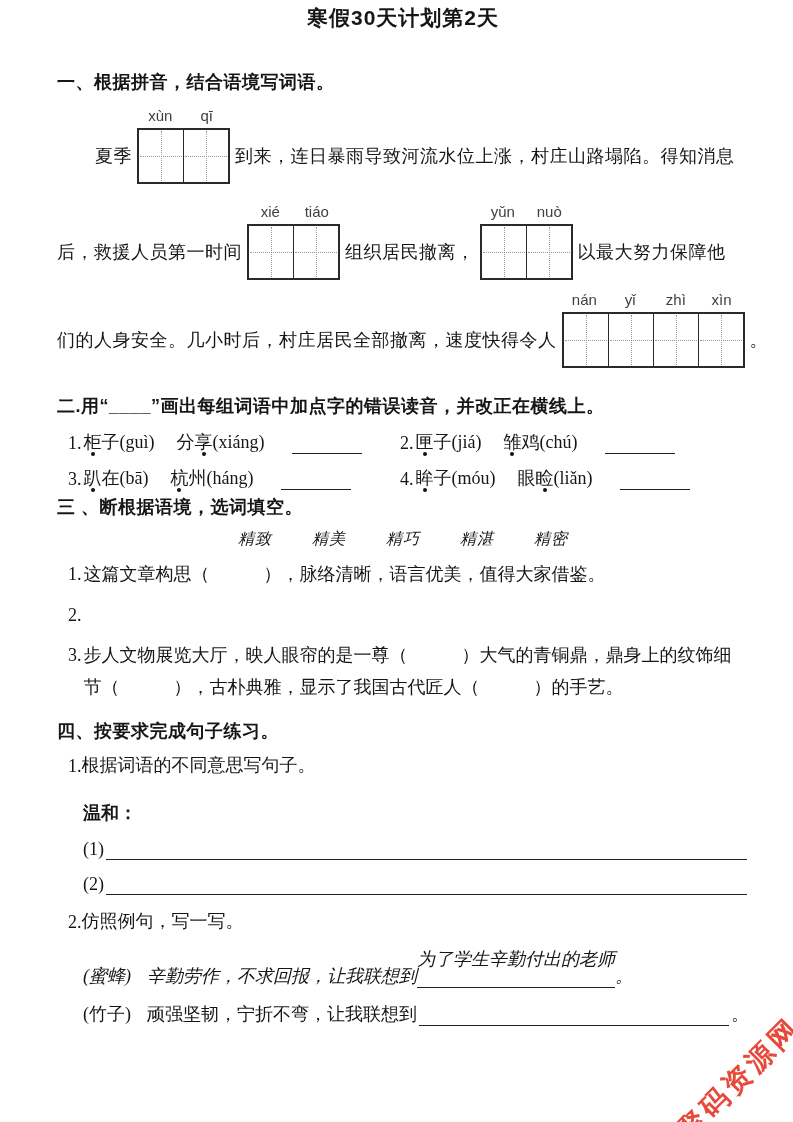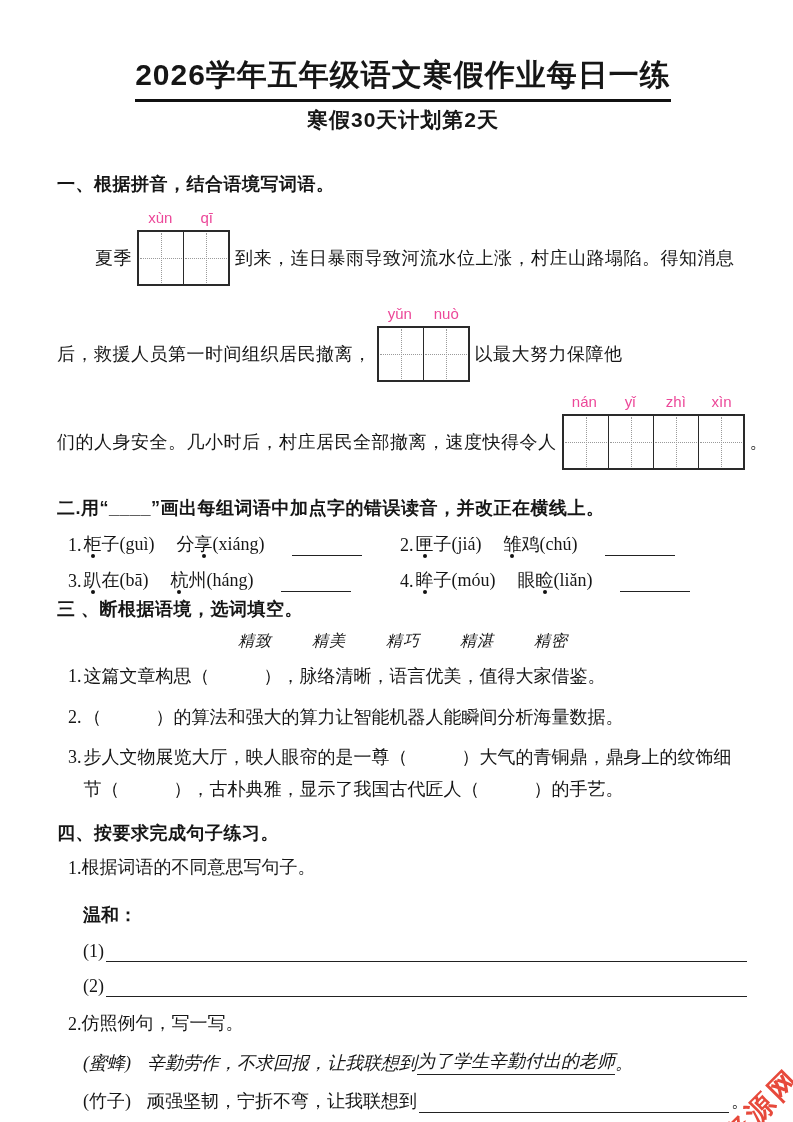--- a/index.html
+++ b/index.html
@@ -38,21 +38,21 @@
 
   
   .s1row{display:flex;align-items:center;white-space:nowrap;font-size:18px;}
   .s1row .txt{letter-spacing:0.5px;}
   .row1{margin-top:34px;padding-left:38px;}
   .row2{margin-top:40px;}
   .row3{margin-top:32px;}
   .tzbox{position:relative;display:inline-block;margin:0 5px;}
   .tzbox .py{
     position:absolute;top:-21px;left:0;right:0;display:flex;
-    font-family:"Liberation Sans", sans-serif;font-size:15px;color:#ec4899;
+    font-family:"Liberation Sans", sans-serif;font-size:15px;color:#404040;
   }
   .tzbox .py span{flex:1;text-align:center;}
   .tzbox .cells{display:flex;border:2px solid #2a2a2a;}
   .cell{width:44px;height:52px;border-right:1px solid #2a2a2a;position:relative;background:#fff;}
   .cell:last-child{border-right:none;}
   .cell::before{content:"";position:absolute;left:50%;top:1px;bottom:1px;border-left:1px dotted #9a9a9a;}
   .cell::after{content:"";position:absolute;top:50%;left:1px;right:1px;border-top:1px dotted #9a9a9a;}
 
   
   .s2row{display:flex;align-items:flex-end;margin-top:12px;font-size:18px;padding-left:11px;}
@@ -75,39 +75,36 @@
   .s3item{display:flex;margin-top:9px;font-size:18px;line-height:1.75;padding-left:11px;}
   .s3item .no{flex:0 0 auto;margin-right:2px;}
 
   
   .s4line{display:flex;align-items:flex-end;font-size:18px;padding-left:11px;}
   .s4line .flex-blank{flex:1;border-bottom:1.6px solid #222;height:1.05em;margin:0 2px;}
   .mt10{margin-top:10px;} .mt12{margin-top:24px;} .mt14{margin-top:14px;}
   .indent2{padding-left:26px;}
   .bold-label{font-family:"Liberation Sans", sans-serif;font-weight:900;}
   .kai{font-style:italic;}
-  .answer-underline{border-bottom:1.5px solid #222;padding-bottom:1px;font-style:italic;}
+  .answer-underline{border-bottom:1.5px solid #222;padding-bottom:16px;font-style:italic;}
 
   
   .watermark{
     position:absolute;right:-26px;bottom:28px;
     transform:rotate(-45deg);
     font-family:"Liberation Sans", sans-serif;
     font-weight:900;font-size:28px;letter-spacing:4px;
     color:#e53a2b;opacity:0.92;white-space:nowrap;
   }
 </style>
 </head>
 <body>
 
 <div class="page">
 
-  <div class="title-wrap">
-    <span class="title">2026学年五年级语文寒假作业每日一练</span>
-  </div>
   <div class="subtitle">寒假30天计划第2天</div>
 
   <div class="sec-h sec1-h">一、根据拼音，结合语境写词语。</div>
 
   <div class="s1row row1">
     <span class="txt">夏季</span>
     <span class="tzbox">
       <span class="py">
         <span>xùn</span>
         <span>qī</span>
@@ -115,20 +112,30 @@
       <span class="cells">
         <span class="cell"></span>
         <span class="cell"></span>
       </span>
     </span>
     <span class="txt">到来，连日暴雨导致河流水位上涨，村庄山路塌陷。得知消息</span>
   </div>
 
   <div class="s1row row2">
     <span class="txt">后，救援人员第一时间</span>
+    <span class="tzbox">
+      <span class="py">
+        <span>xié</span>
+        <span>tiáo</span>
+      </span>
+      <span class="cells">
+        <span class="cell"></span>
+        <span class="cell"></span>
+      </span>
+    </span>
     <span class="txt">组织居民撤离，</span>
     <span class="tzbox">
       <span class="py">
         <span>yǔn</span>
         <span>nuò</span>
       </span>
       <span class="cells">
         <span class="cell"></span>
         <span class="cell"></span>
       </span>
@@ -196,21 +203,20 @@
     <span>精湛</span>
     <span>精密</span>
   </div>
 
   <div class="s3item">
     <span class="no">1.</span>
     <span>这篇文章构思（　　　），脉络清晰，语言优美，值得大家借鉴。</span>
   </div>
   <div class="s3item">
     <span class="no">2.</span>
-    <span>（　　　）的算法和强大的算力让智能机器人能瞬间分析海量数据。</span>
   </div>
   <div class="s3item">
     <span class="no">3.</span>
     <span>步人文物展览大厅，映人眼帘的是一尊（　　　）大气的青铜鼎，鼎身上的纹饰细节（　　　），古朴典雅，显示了我国古代匠人（　　　）的手艺。</span>
   </div>
 
   <div class="sec-h sec4-h">四、按要求完成句子练习。</div>
 
   <div class="s4line mt10">
     <span class="no">1.</span>

